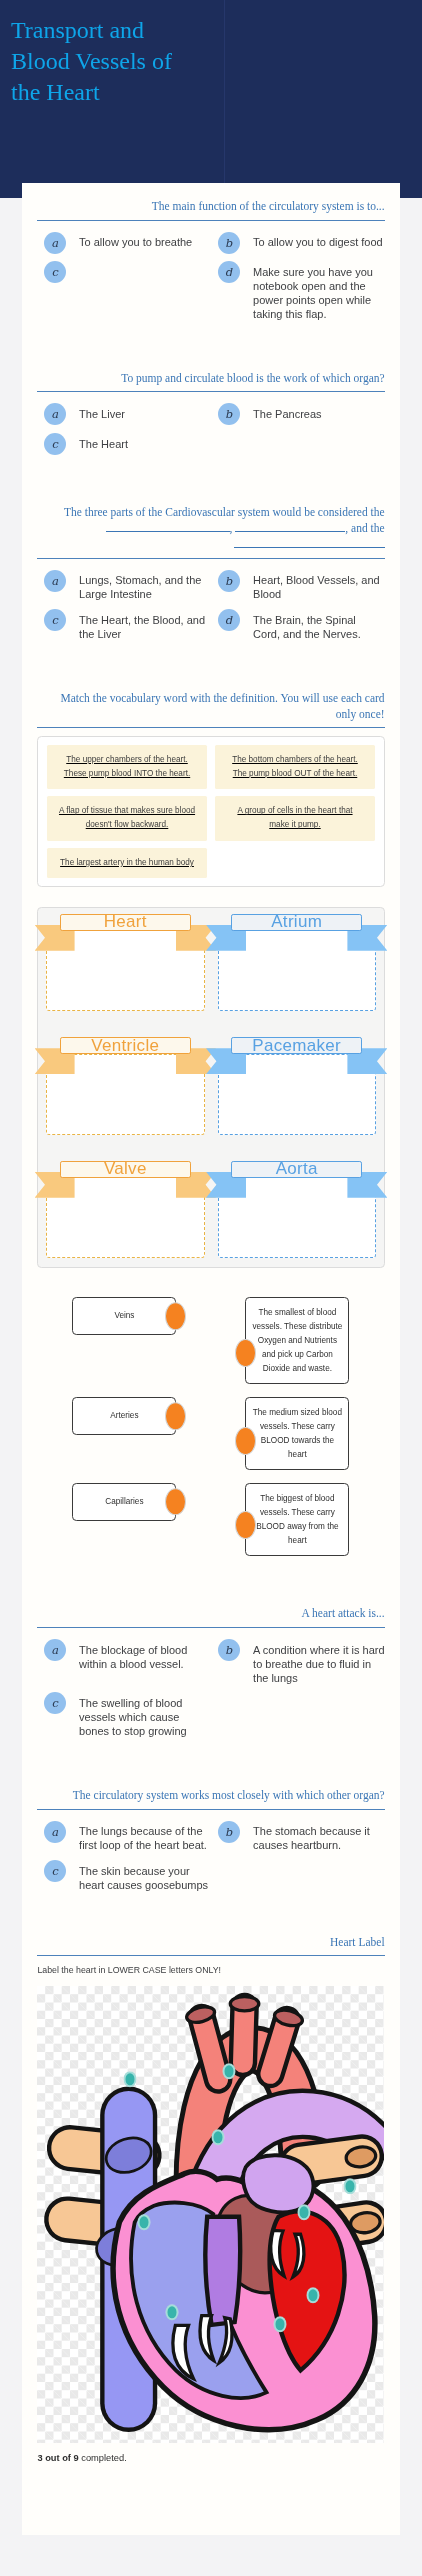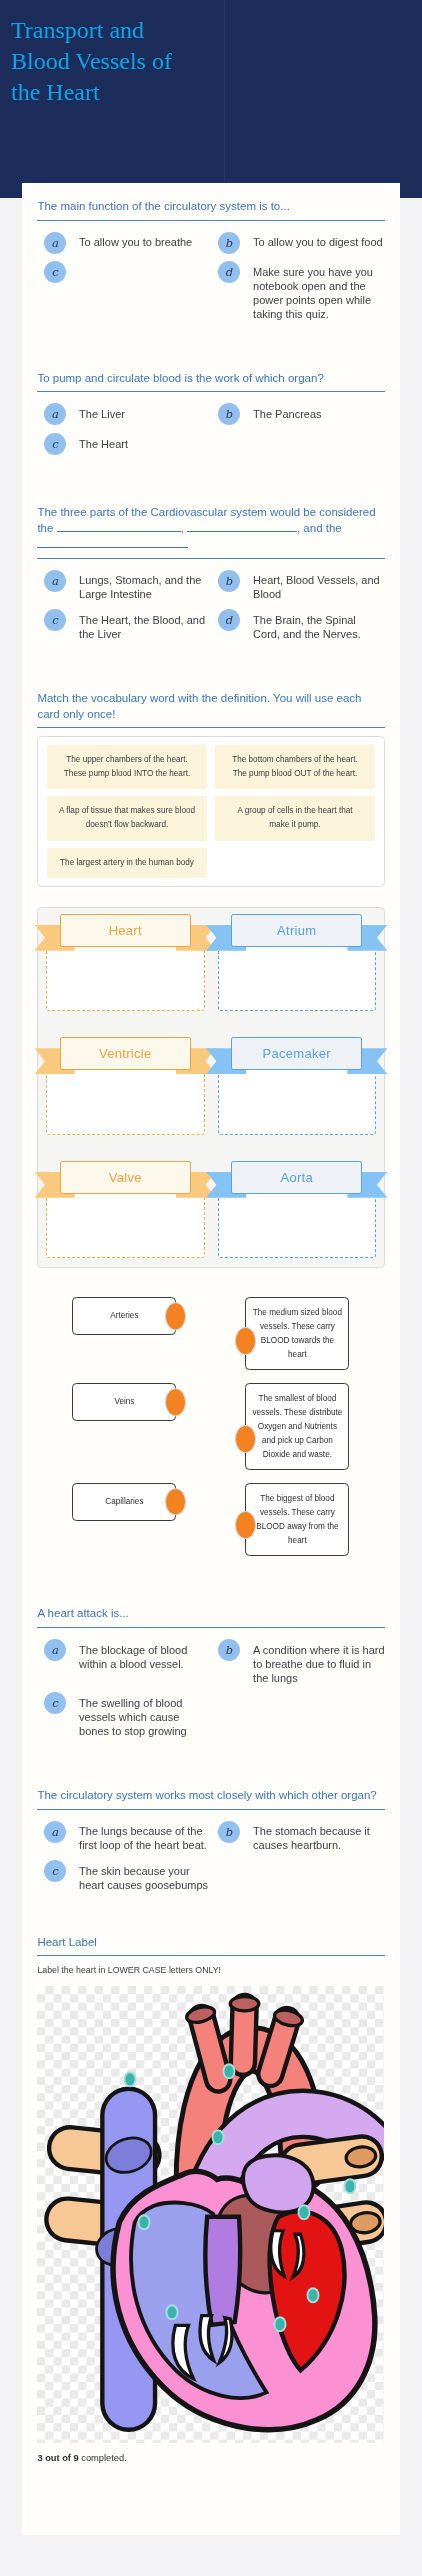--- a/index.html
+++ b/index.html
@@ -15,66 +15,66 @@
     color:#0ea5e9; font-weight:500;
   }
 
   
   .card {
     position:relative; margin:-15px 22px 0 22px; background:#fffefb;
     padding:15px 15.4px 20px 15.4px; min-height:2352px;
   }
 
   .qtitle {
-    font-family:Liberation Sans, sans-serif; font-size:11.5px; line-height:16px;
-    color:#3b76b5; font-weight:500;
+    font-family:Liberation Serif, serif; font-size:11.5px; line-height:16px;
+    color:#3b76b5; font-weight:500;text-align:right;
   }
   .qrule { border:none; border-top:0.5px solid #4d82bb; margin-top:5.5px; }
   .blank { display:inline-block; border-bottom:1.1px solid #3b76b5; height:7.7px; }
   .b1{width:124px;} .b2{width:110px;} .b3{width:151px;}
 
   .opts { display:grid; grid-template-columns:174px 174px; row-gap:7.7px; margin:11px 0 0 7.1px; }
   .opt { display:flex; gap:12.6px; align-items:flex-start; }
   .badge {
     flex:none; width:22px; height:22px; border-radius:50%; background:#92c0ee;
     display:flex; align-items:center; justify-content:center;
     font-family:"DejaVu Serif", serif; font-style:italic; font-size:11.5px; color:#2a3950;
   }
   .otext { font-size:11px; line-height:14px; color:#3f4043; padding-top:3.8px; max-width:132px; }
 
   .sec { margin-top:49px; }
 
   
   .vocab-box {
     margin-top:7.1px; background:#ffffff; border:0.5px solid #dcdcdc; border-radius:4.4px;
-    padding:8.2px; display:grid; grid-template-columns:1fr 1fr; gap:7.1px; align-items:start;
+    padding:8.2px; display:grid; grid-template-columns:1fr 1fr; gap:7.1px; align-items:start;text-decoration:underline;
   }
   .vcard {
     background:#fbf3da; border-radius:1.6px; padding:8.2px 12px; text-align:center;
     font-size:8.2px; line-height:14px; color:#3c3c3c;
   }
 
   
   .banner-box {
     margin-top:20px; background:#f5f5f4; border:0.5px solid #dcdcdc; border-radius:4.4px;
     padding:5.5px 7.7px 8.8px 7.7px; display:grid; grid-template-columns:1fr 1fr;
     column-gap:13px; row-gap:26px;
   }
   .bgroup { position:relative; }
   .rb-orange { --c:#f0a23c; --light:#f9c97e; --dark:#eda030; --fill:#fdf8ec; --dash:#e9b445; }
   .rb-blue   { --c:#58a1e2; --light:#85c3f5; --dark:#5499d4; --fill:#eef2f6; --dash:#58a1e2; }
   .ribbon { position:relative; width:144px; height:33px; margin:0 auto; z-index:2; }
   .tail { position:absolute; top:11px; width:40px; height:26px; background:var(--light); }
   .tail-l { left:-18.7px; clip-path:polygon(0 0,100% 0,100% 100%,0 100%,26% 50%); }
   .tail-r { right:-18.7px; clip-path:polygon(0 0,100% 0,74% 50%,100% 100%,0 100%); }
   .rrect {
-    position:absolute; left:6.6px; right:6.6px; top:0; height:33px;
+    position:absolute; left:6.6px; right:6.6px; top:0; height:17px;
     background:var(--fill); border:1.1px solid var(--c); border-radius:2.2px;
     display:flex; align-items:center; justify-content:center;
-    font-size:13px; color:var(--c); letter-spacing:0.3px;
+    font-size:17px; color:var(--c); letter-spacing:0.3px;
   }
   .dropzone {
     position:relative; z-index:1; margin-top:-16.5px; height:81px;
     border:1.1px dashed var(--dash); border-radius:3.3px; background:#ffffff;
   }
 
   
   .connect { margin-top:29px; }
   .crow { display:flex; align-items:flex-start; }
   .crow + .crow { margin-top:12.6px; }
@@ -131,21 +131,21 @@
       </div>
       <div class="opt">
         <span class="badge">b</span>
         <span class="otext">To allow you to digest food</span>
       </div>
       <div class="opt">
         <span class="badge">c</span>
       </div>
       <div class="opt">
         <span class="badge">d</span>
-        <span class="otext">Make sure you have you notebook open and the power points open while taking this quiz.</span>
+        <span class="otext">Make sure you have you notebook open and the power points open while taking this flap.</span>
       </div>
     </div>
   </section>
 
   <section class="sec">
     <h2 class="qtitle">To pump and circulate blood is the work of which organ?</h2>
     <hr class="qrule">
     <div class="opts">
       <div class="opt">
         <span class="badge">a</span>
@@ -244,36 +244,36 @@
           <div class="rrect">Aorta</div>
         </div>
         <div class="dropzone"></div>
       </div>
     </div>
   </section>
 
   <section class="connect">
     <div class="crow">
       <div class="mbox mleft">
+        <span>Veins</span>
+        <span class="cdot dot-r"></span>
+      </div>
+      <div class="mbox mright">
+        <span>The smallest of blood vessels. These distribute Oxygen and Nutrients and pick up Carbon Dioxide and waste.</span>
+        <span class="cdot dot-l" style="top:41px;"></span>
+      </div>
+    </div>
+    <div class="crow">
+      <div class="mbox mleft">
         <span>Arteries</span>
         <span class="cdot dot-r"></span>
       </div>
       <div class="mbox mright">
         <span>The medium sized blood vessels. These carry BLOOD towards the heart</span>
         <span class="cdot dot-l" style="top:29px;"></span>
-      </div>
-    </div>
-    <div class="crow">
-      <div class="mbox mleft">
-        <span>Veins</span>
-        <span class="cdot dot-r"></span>
-      </div>
-      <div class="mbox mright">
-        <span>The smallest of blood vessels. These distribute Oxygen and Nutrients and pick up Carbon Dioxide and waste.</span>
-        <span class="cdot dot-l" style="top:41px;"></span>
       </div>
     </div>
     <div class="crow">
       <div class="mbox mleft">
         <span>Capillaries</span>
         <span class="cdot dot-r"></span>
       </div>
       <div class="mbox mright">
         <span>The biggest of blood vessels. These carry BLOOD away from the heart</span>
         <span class="cdot dot-l" style="top:27.5px;"></span>

